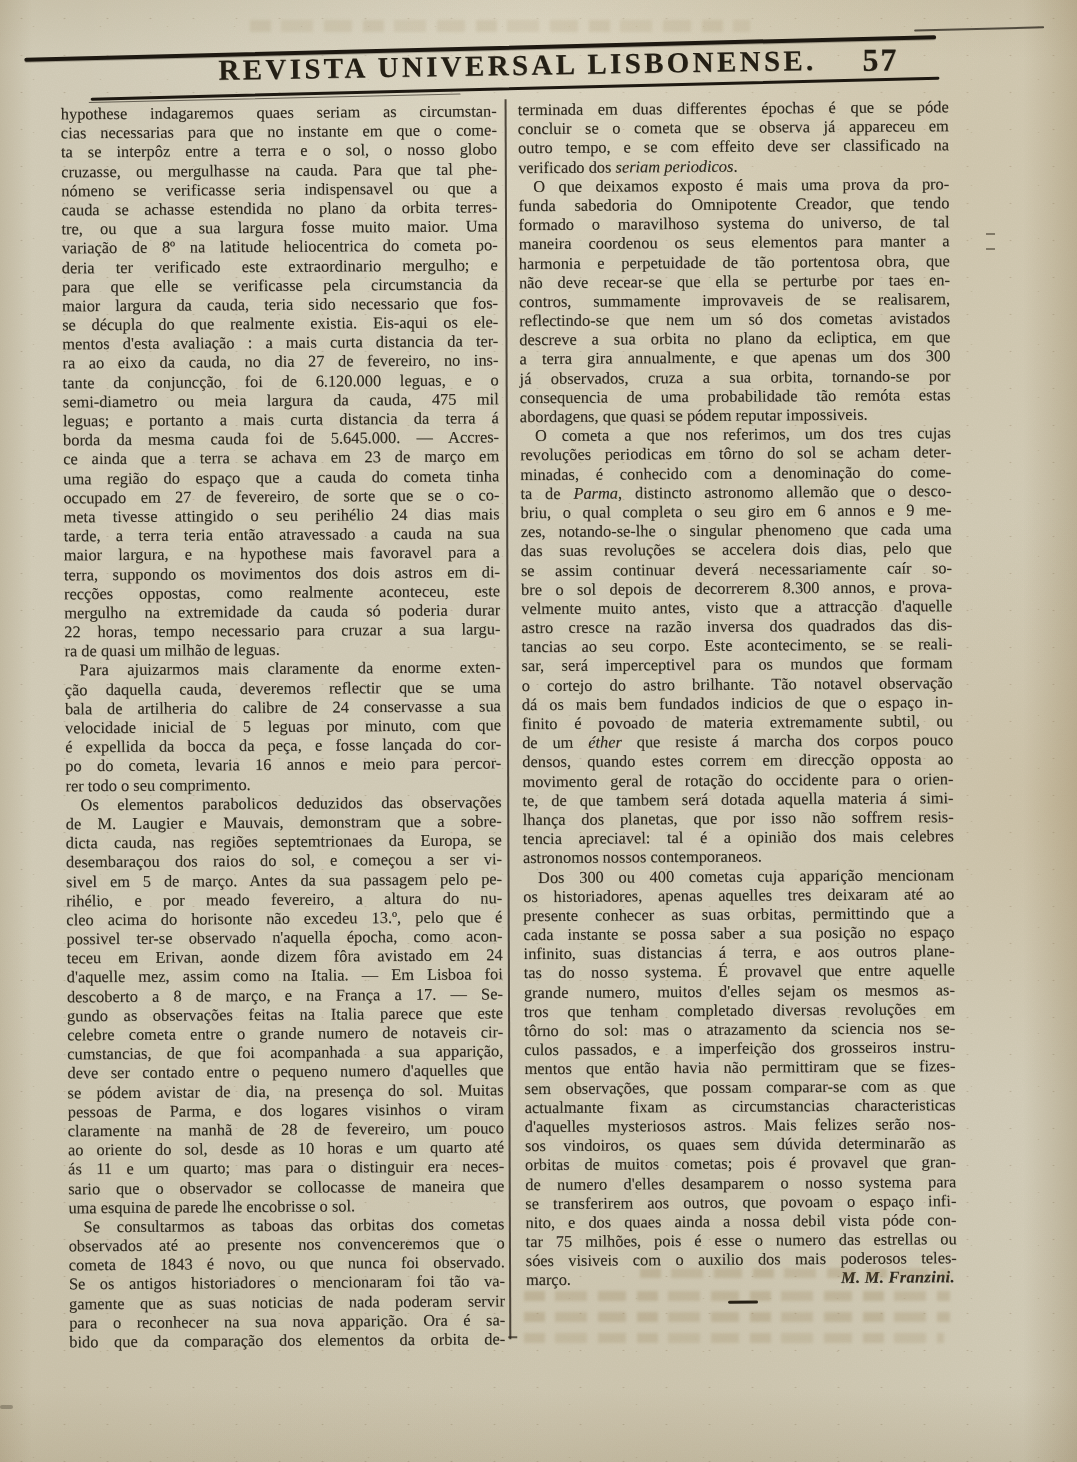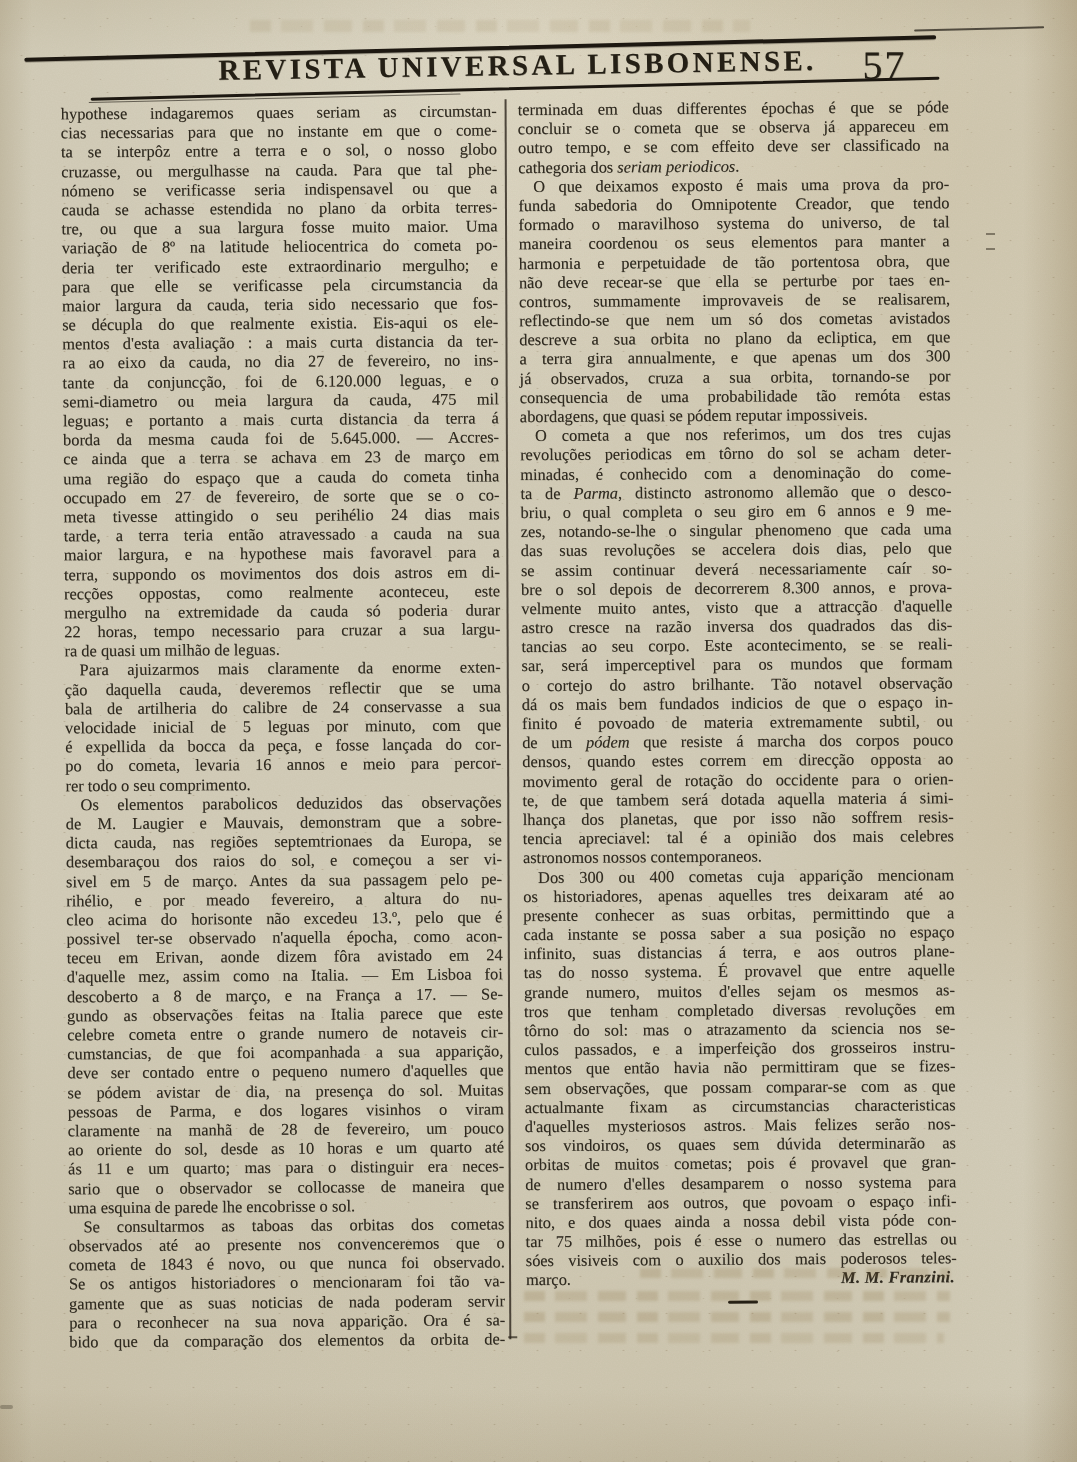--- a/index.html
+++ b/index.html
@@ -33,21 +33,21 @@
   .rule-mid-thick{left:94px;top:87px;width:849px;height:2.6px;transform:rotate(-1.02deg);}
   .rule-mid-thin{left:92px;top:96px;width:372px;height:1.3px;opacity:.6;transform:rotate(-0.9deg);}
   .journal-title{
     position:absolute;left:222px;top:49px;width:548px;
     text-align:center;font-weight:bold;font-size:29px;letter-spacing:.115em;
     color:#241f15;text-shadow:.4px .4px .6px rgba(36,31,21,.45);
     transform:rotate(-0.55deg);white-space:nowrap;
   }
   .page-number{
     position:absolute;left:866px;top:44px;
-    font-weight:normal;font-size:40px;letter-spacing:2px;color:#241f15;
+    font-weight:bold;font-size:32px;letter-spacing:2px;color:#241f15;
     text-shadow:.4px .4px .7px rgba(36,31,21,.4);
   }
 
   
   .col{position:absolute;font-size:16.4px;line-height:19.18px;
        text-shadow:.25px .25px .45px rgba(47,42,32,.42);}
   .col-left{left:64px;top:101px;width:436px;}
   .col-right{left:521px;top:100px;width:431px;}
   .divider{position:absolute;left:506px;top:99px;width:1.6px;height:1240px;
            background:rgba(42,35,26,.8);transform:rotate(.18deg);}
@@ -161,21 +161,21 @@
           <div class="tline"><span>para o reconhecer na sua nova apparição. Ora é sa-</span></div>
           <div class="tline"><span>bido que da comparação dos elementos da orbita de-</span></div>
         </div>
     </div>
 
     <div class="col col-right">
       <div id="right-lines">
           <div class="tline"><span>terminada em duas differentes épochas é que se póde</span></div>
           <div class="tline"><span>concluir se o cometa que se observa já appareceu em</span></div>
           <div class="tline"><span>outro tempo, e se com effeito deve ser classificado na</span></div>
-          <div class="tline nojust"><span>cathegoria dos </span><span class="it">seriam periodicos</span><span>.</span></div>
+          <div class="tline nojust"><span>verificado dos </span><span class="it">seriam periodicos</span><span>.</span></div>
           <div class="tline indent"><span>O que deixamos exposto é mais uma prova da pro-</span></div>
           <div class="tline"><span>funda sabedoria do Omnipotente Creador, que tendo</span></div>
           <div class="tline"><span>formado o maravilhoso systema do universo, de tal</span></div>
           <div class="tline"><span>maneira coordenou os seus elementos para manter a</span></div>
           <div class="tline"><span>harmonia e perpetuidade de tão portentosa obra, que</span></div>
           <div class="tline"><span>não deve recear-se que ella se perturbe por taes en-</span></div>
           <div class="tline"><span>contros, summamente improvaveis de se realisarem,</span></div>
           <div class="tline"><span>reflectindo-se que nem um só dos cometas avistados</span></div>
           <div class="tline"><span>descreve a sua orbita no plano da ecliptica, em que</span></div>
           <div class="tline"><span>a terra gira annualmente, e que apenas um dos 300</span></div>
@@ -191,21 +191,21 @@
           <div class="tline"><span>das suas revoluções se accelera dois dias, pelo que</span></div>
           <div class="tline"><span>se assim continuar deverá necessariamente caír so-</span></div>
           <div class="tline"><span>bre o sol depois de decorrerem 8.300 annos, e prova-</span></div>
           <div class="tline"><span>velmente muito antes, visto que a attracção d'aquelle</span></div>
           <div class="tline"><span>astro cresce na razão inversa dos quadrados das dis-</span></div>
           <div class="tline"><span>tancias ao seu corpo. Este acontecimento, se se reali-</span></div>
           <div class="tline"><span>sar, será imperceptivel para os mundos que formam</span></div>
           <div class="tline"><span>o cortejo do astro brilhante. Tão notavel observação</span></div>
           <div class="tline"><span>dá os mais bem fundados indicios de que o espaço in-</span></div>
           <div class="tline"><span>finito é povoado de materia extremamente subtil, ou</span></div>
-          <div class="tline"><span>de um </span><span class="it">pódem</span><span> que resiste á marcha dos corpos pouco</span></div>
+          <div class="tline"><span>de um </span><span class="it">éther</span><span> que resiste á marcha dos corpos pouco</span></div>
           <div class="tline"><span>densos, quando estes correm em direcção opposta ao</span></div>
           <div class="tline"><span>movimento geral de rotação do occidente para o orien-</span></div>
           <div class="tline"><span>te, de que tambem será dotada aquella materia á simi-</span></div>
           <div class="tline"><span>lhança dos planetas, que por isso não soffrem resis-</span></div>
           <div class="tline"><span>tencia apreciavel: tal é a opinião dos mais celebres</span></div>
           <div class="tline nojust"><span>astronomos nossos contemporaneos.</span></div>
           <div class="tline indent"><span>Dos 300 ou 400 cometas cuja apparição mencionam</span></div>
           <div class="tline"><span>os historiadores, apenas aquelles tres deixaram até ao</span></div>
           <div class="tline"><span>presente conhecer as suas orbitas, permittindo que a</span></div>
           <div class="tline"><span>cada instante se possa saber a sua posição no espaço</span></div>

